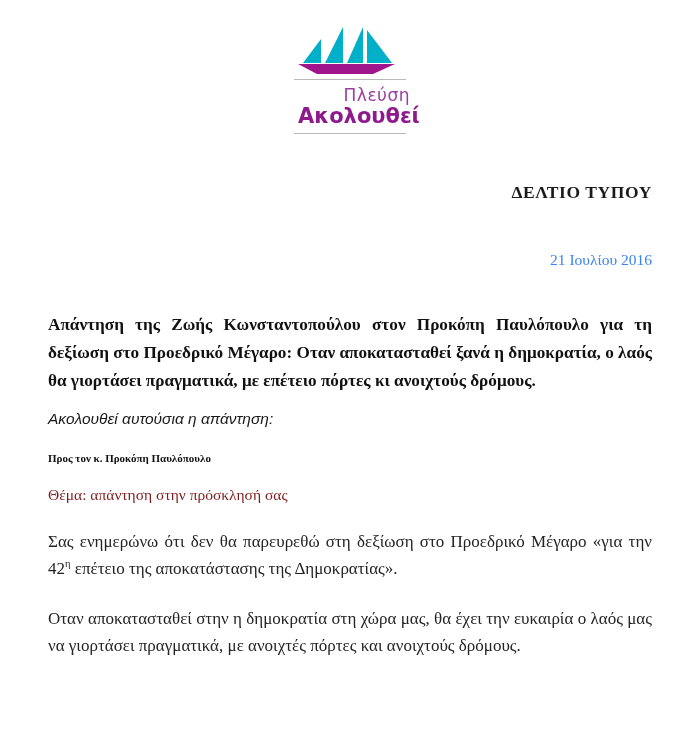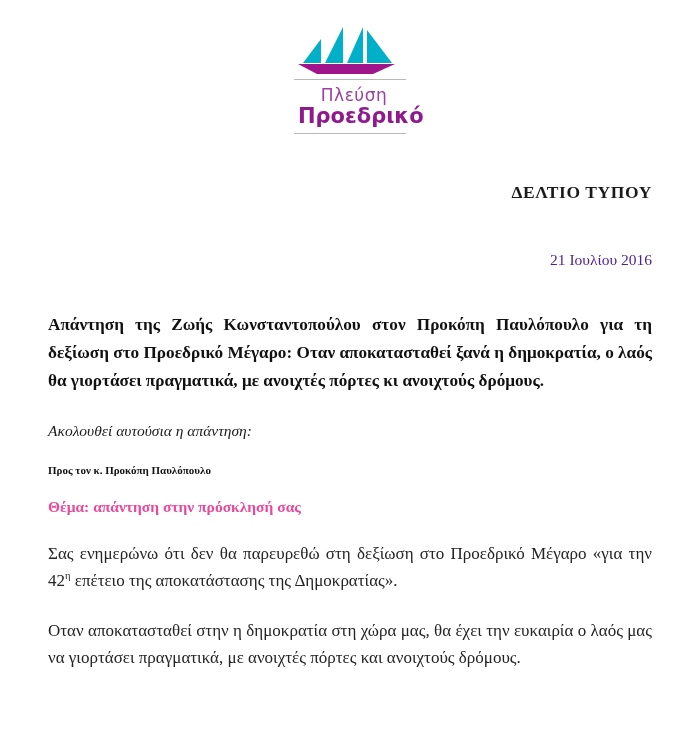--- a/index.html
+++ b/index.html
@@ -39,21 +39,21 @@
   .logo-rule {
     height: 1px;
     background: #b9b9b9;
     width: 112px;
     margin: 5px auto 0 auto;
   }
   .logo-rule.bottom {
     margin-top: 6px;
   }
   .logo-wordmark {
-    text-align: center;
+    text-align: right;
     padding-left: 8px;
     line-height: 1;
     margin-top: 7px;
   }
   .logo-word-top {
     font-family: "DejaVu Sans", sans-serif;
     font-size: 17px;
     letter-spacing: 0.5px;
     color: #9b3fa0;
     font-weight: 400;
@@ -83,56 +83,56 @@
     letter-spacing: 0.6px;
     margin-top: 48px;
     color: #1a1a1a;
   }
 
   .doc-date {
     text-align: right;
     font-family: "Liberation Serif", serif;
     font-size: 15.5px;
     margin-top: 48px;
-    color: #4c1d95;
+    color: #3b82f6;
   }
 
   .headline {
     font-family: "Liberation Serif", serif;
     font-weight: bold;
     font-size: 17.2px;
     line-height: 1.62;
     text-align: justify;
     text-justify: inter-word;
     margin-top: 42px;
     color: #111111;
   }
 
   .intro-italic {
-    font-family: Liberation Serif, serif;
+    font-family: Liberation Sans, sans-serif;
     font-style: italic;
     font-size: 15.5px;
-    margin-top: 27px;
+    margin-top: 15px;
     color: #1a1a1a;
   }
 
   .addressee {
     font-family: "Liberation Serif", serif;
     font-weight: bold;
     font-size: 11px;
     margin-top: 24px;
     color: #111111;
   }
 
   .subject {
     font-family: "Liberation Serif", serif;
-    font-weight: bold;
+    font-weight: normal;
     font-size: 15.5px;
     margin-top: 22px;
-    color: #ec4899;
+    color: #7f1d1d;
   }
 
   .body-par {
     font-family: "Liberation Serif", serif;
     font-size: 17px;
     line-height: 1.62;
     text-align: justify;
     text-justify: inter-word;
     margin-top: 24px;
     color: #242424;
@@ -161,33 +161,33 @@
       <polygon points="52,41 68,41 68,5" fill="#00AFC8"></polygon>
       <polygon points="72,41 97,41 72,8" fill="#00AFC8"></polygon>
 
       <polygon points="3,42 100,42 78,52 22,52" fill="#A0148C"></polygon>
     </svg>
 
     <div class="logo-rule"></div>
 
     <div class="logo-wordmark">
       <span class="logo-word-top">Πλεύση</span>
-      <span class="logo-word-bottom">Προεδρικό</span>
+      <span class="logo-word-bottom">Ακολουθεί</span>
     </div>
 
     <div class="logo-rule bottom"></div>
   </div>
 
   <div class="content">
 
     <div class="press-title">ΔΕΛΤΙΟ ΤΥΠΟΥ</div>
 
     <div class="doc-date">21 Ιουλίου 2016</div>
 
-    <div class="headline">Απάντηση της Ζωής Κωνσταντοπούλου στον Προκόπη Παυλόπουλο για τη δεξίωση στο Προεδρικό Μέγαρο: Οταν αποκατασταθεί ξανά η δημοκρατία, ο λαός θα γιορτάσει πραγματικά, με ανοιχτές πόρτες κι ανοιχτούς δρόμους.</div>
+    <div class="headline">Απάντηση της Ζωής Κωνσταντοπούλου στον Προκόπη Παυλόπουλο για τη δεξίωση στο Προεδρικό Μέγαρο: Οταν αποκατασταθεί ξανά η δημοκρατία, ο λαός θα γιορτάσει πραγματικά, με επέτειο πόρτες κι ανοιχτούς δρόμους.</div>
 
     <div class="intro-italic">Ακολουθεί αυτούσια η απάντηση:</div>
 
     <div class="addressee">Προς τον κ. Προκόπη Παυλόπουλο</div>
 
     <div class="subject">Θέμα: απάντηση στην πρόσκλησή σας</div>
 
     <p class="body-par"><span>Σας ενημερώνω ότι δεν θα παρευρεθώ στη δεξίωση στο Προεδρικό Μέγαρο «για την 42</span><span class="ordinal-sup">η</span><span> επέτειο της αποκατάστασης της Δημοκρατίας».</span></p>
 
     <p class="body-par second">Οταν αποκατασταθεί στην η δημοκρατία στη χώρα μας, θα έχει την ευκαιρία ο λαός μας να γιορτάσει πραγματικά, με ανοιχτές πόρτες και ανοιχτούς δρόμους.</p>

